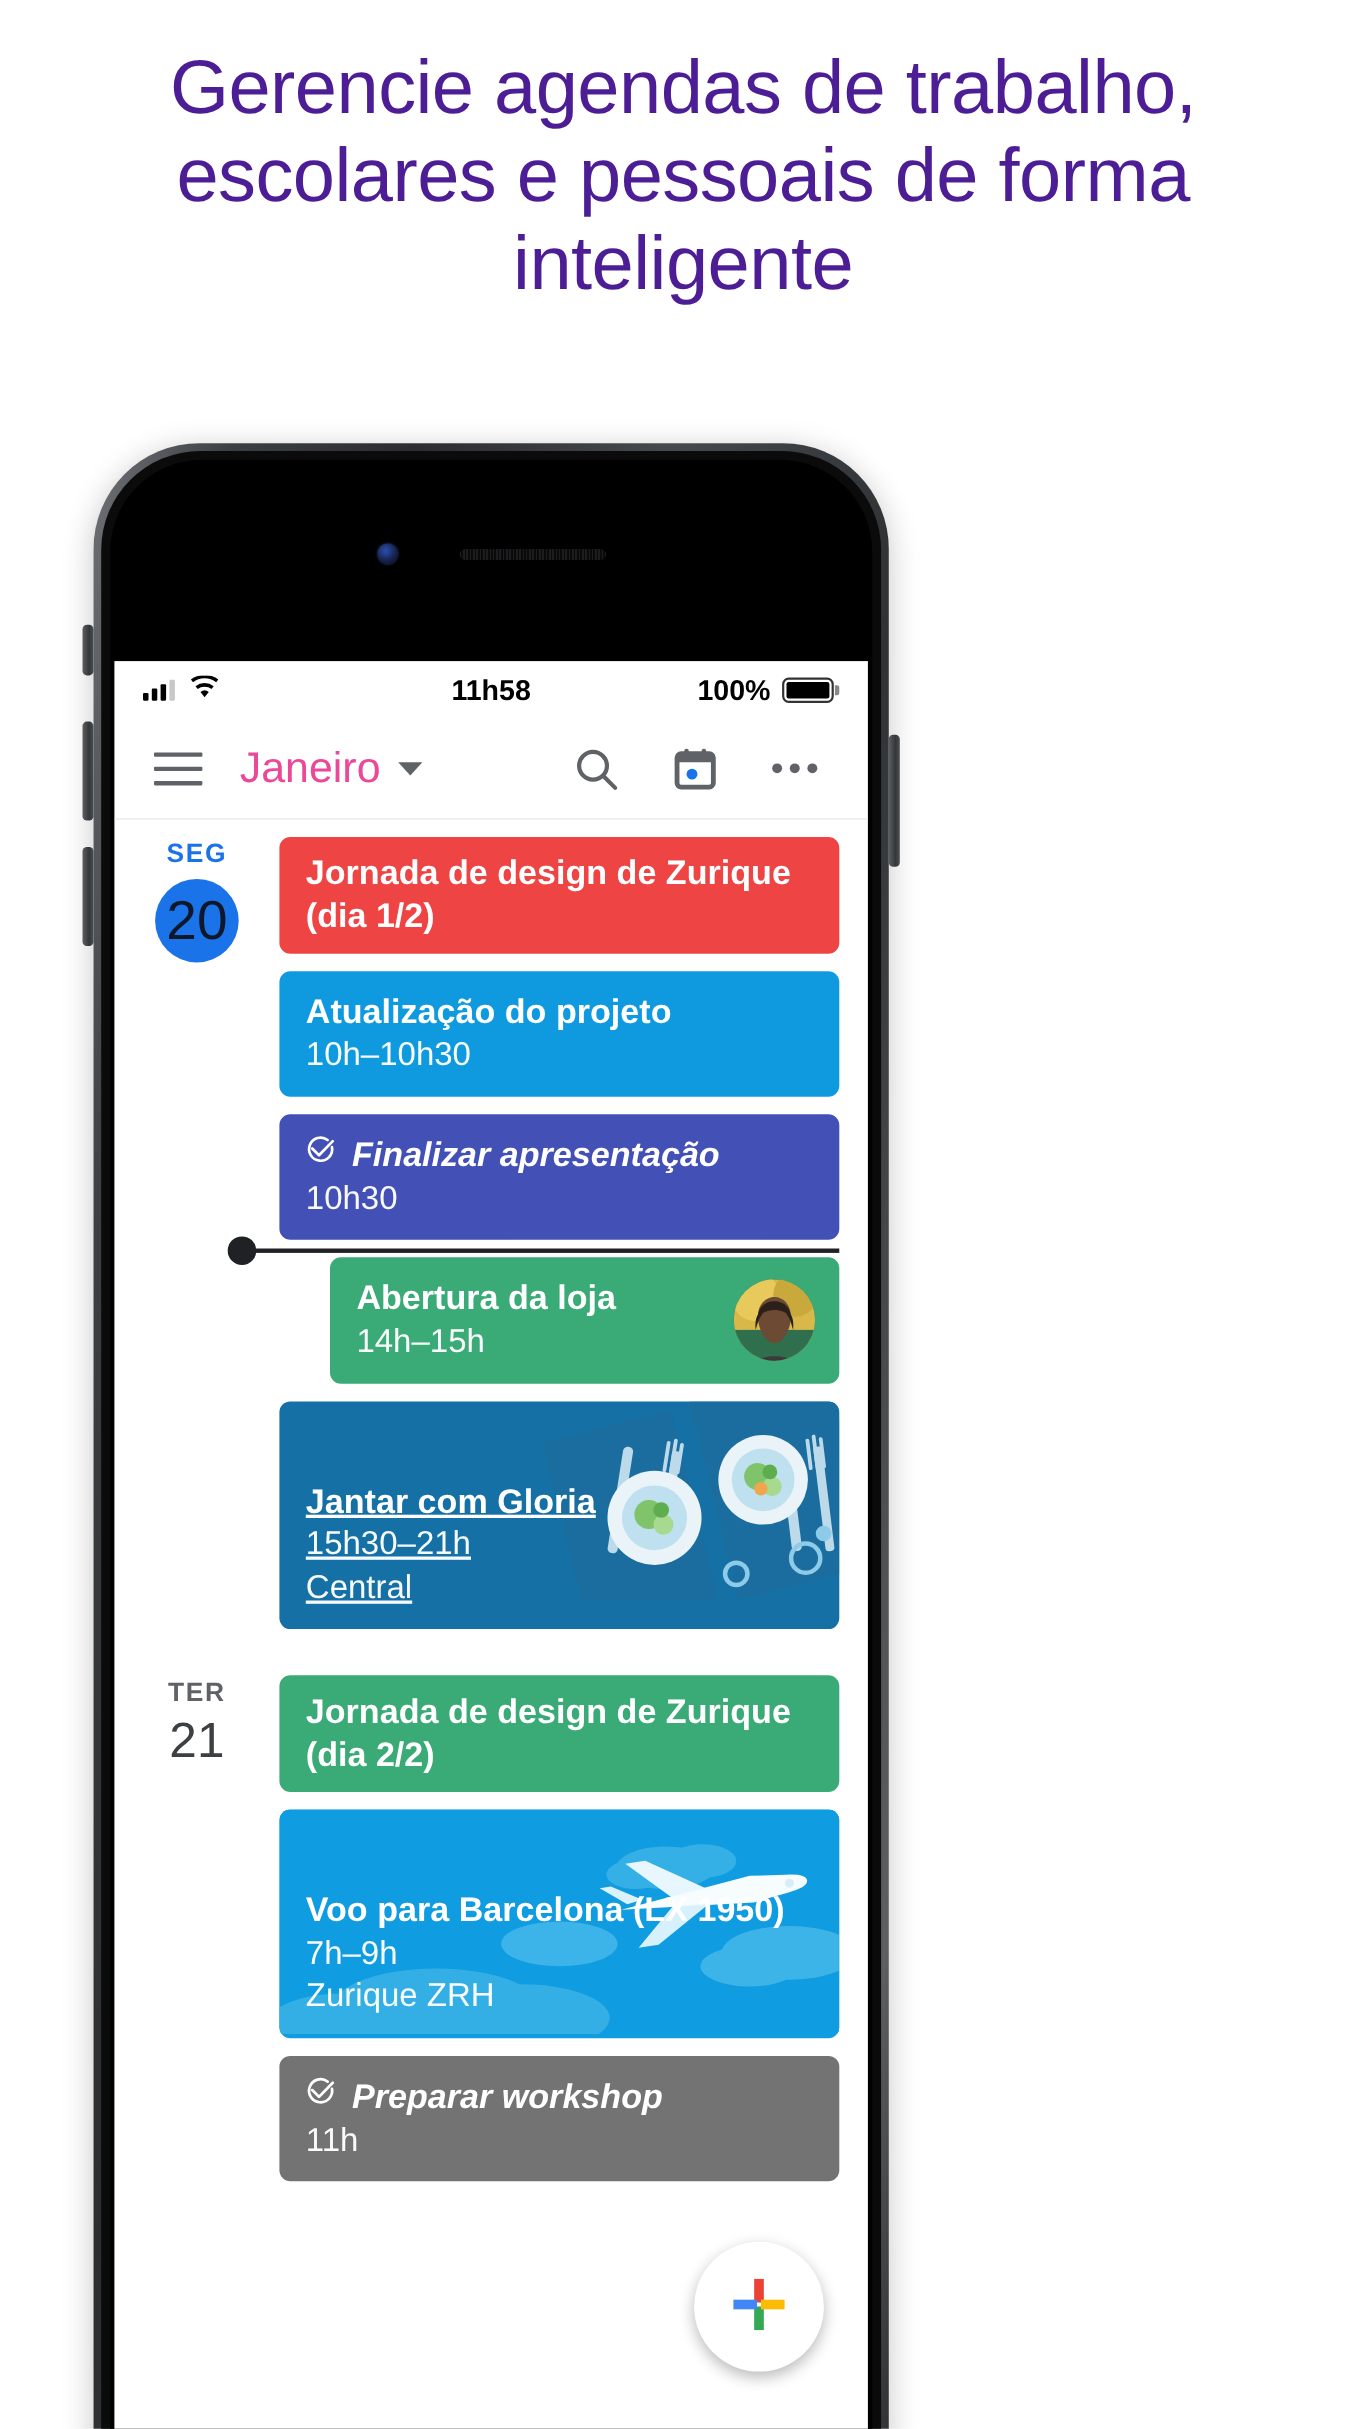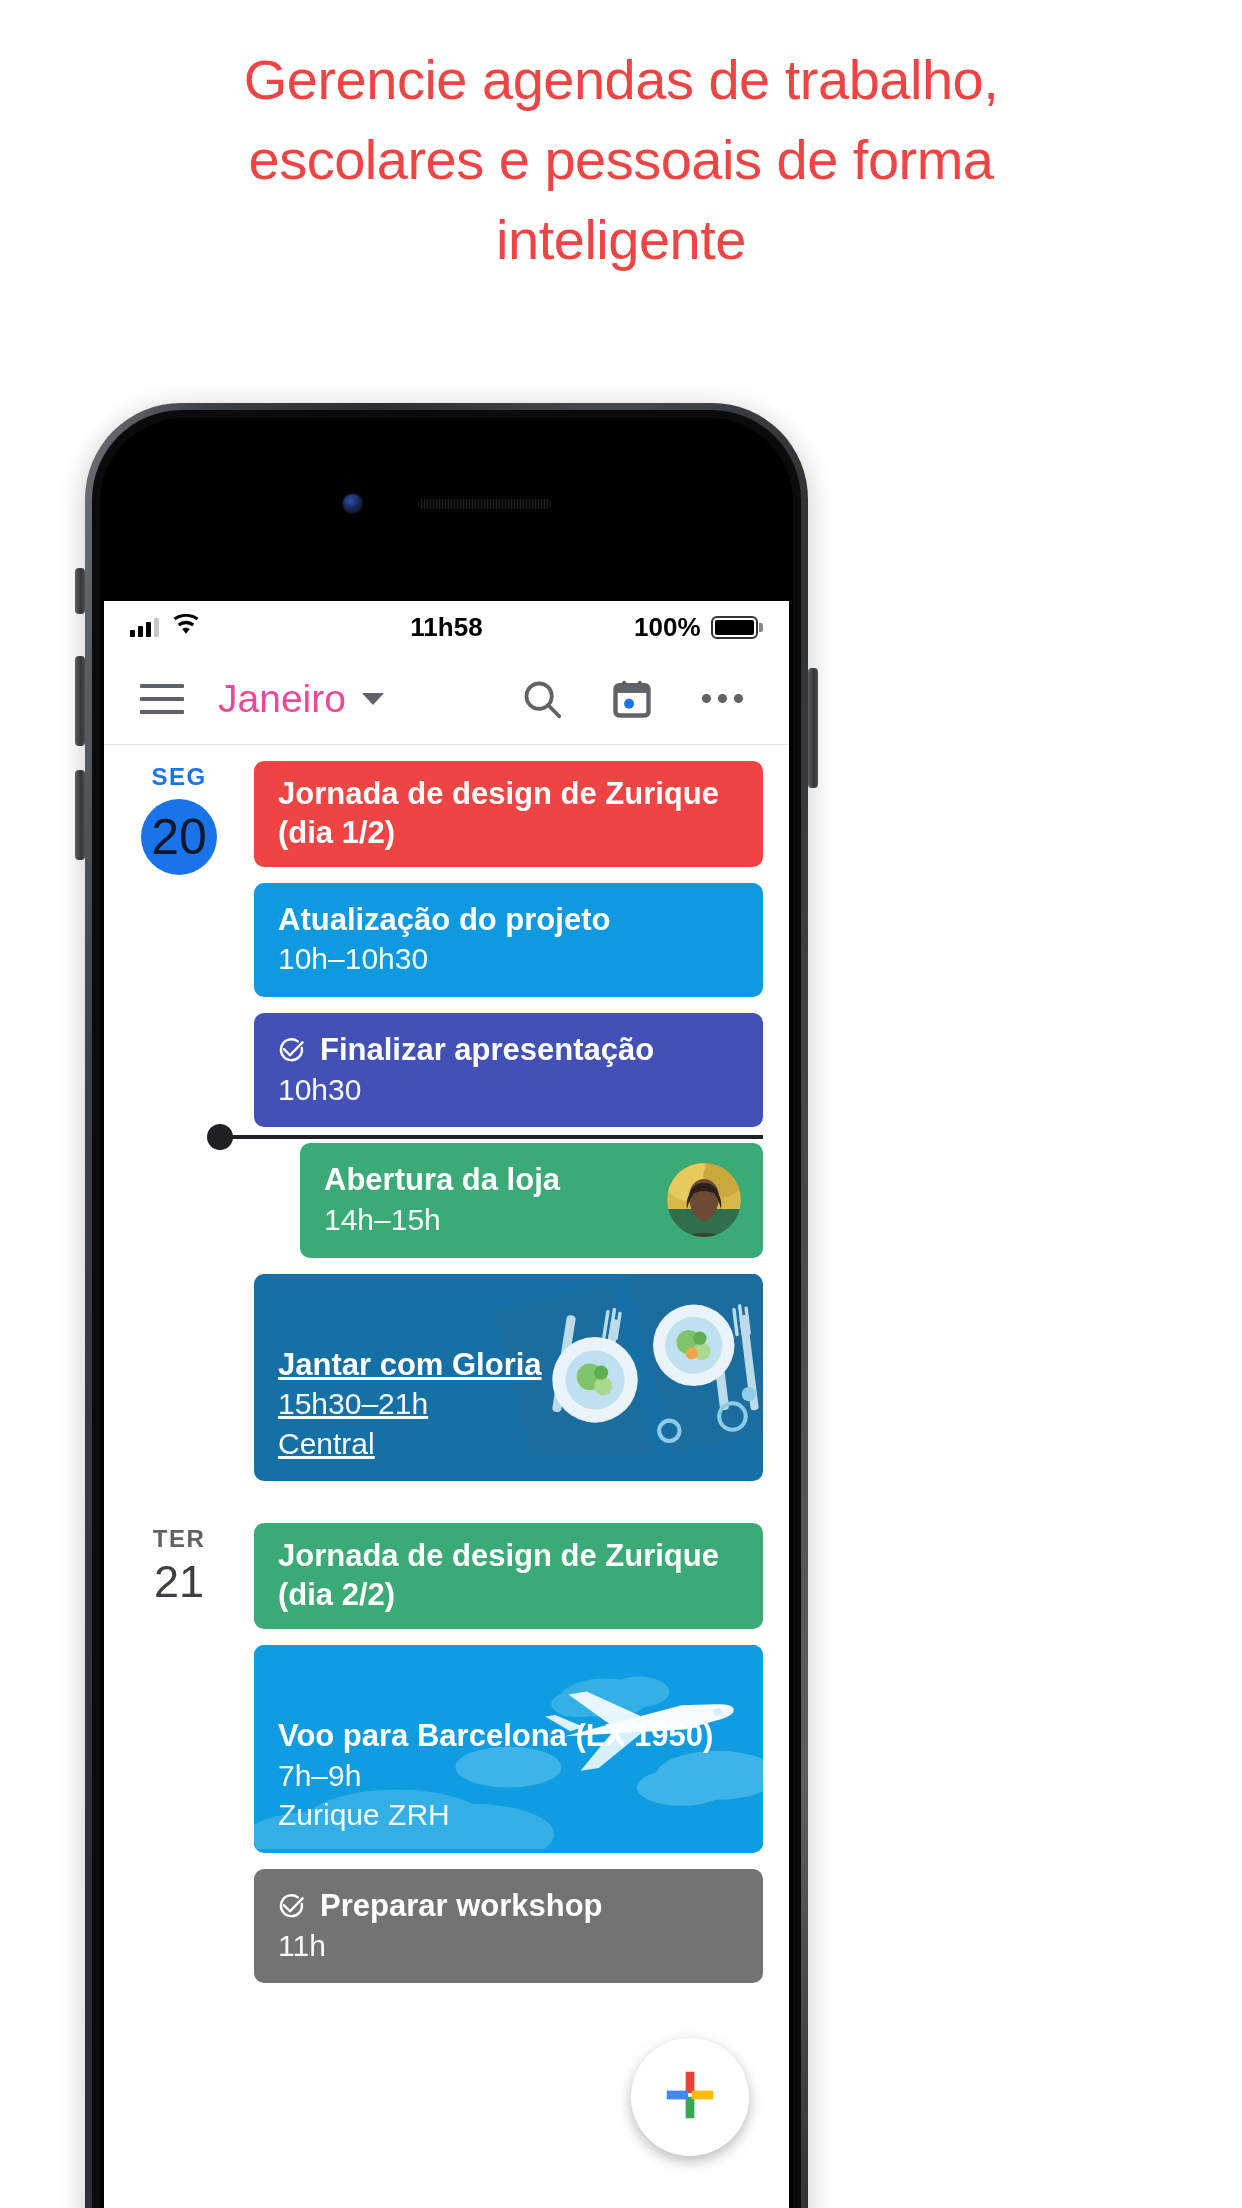--- a/index.html
+++ b/index.html
@@ -10,24 +10,24 @@
     overflow:hidden;
   }
   #root { position:relative; width:1242px; height:2208px; background:#fff; }
 
   
   .headline {
     position:absolute;
     left:0; top:40px;
     width:1242px;
     text-align:center;
-    font-size:56px;
+    font-size:69px;
     line-height:80px;
     font-weight:400;
-    color:#ef4444;
+    color:#4c1d95;
     letter-spacing:-0.5px;
     padding:0 150px;
   }
 
   
   .phone {
     position:absolute;
     left:85px; top:403px;
     width:723px; height:1830px;
     border-radius:96px 96px 0 0;
@@ -161,21 +161,21 @@
     border-radius:10px;
     color:#fff;
     padding:18px 24px;
     position:relative;
     overflow:hidden;
     display:block;
   }
   .ev-title { font-size:31px; font-weight:600; line-height:1.25; }
   .ev-sub   { font-size:30px; font-weight:400; line-height:1.32; opacity:.97; }
   .ev-chip  { padding:14px 24px; }
-  .ev-task .ev-title { display:flex; align-items:center; gap:14px; }
+  .ev-task .ev-title { display:flex; align-items:flex-start; gap:14px;font-style:italic; }
   .chk { width:28px; height:28px; flex:0 0 28px; }
 
   .avatar {
     position:absolute; right:22px; top:50%; transform:translateY(-50%);
     width:74px; height:74px; border-radius:50%;
     overflow:hidden;
     background:#2f6f4e;
   }
 
   

